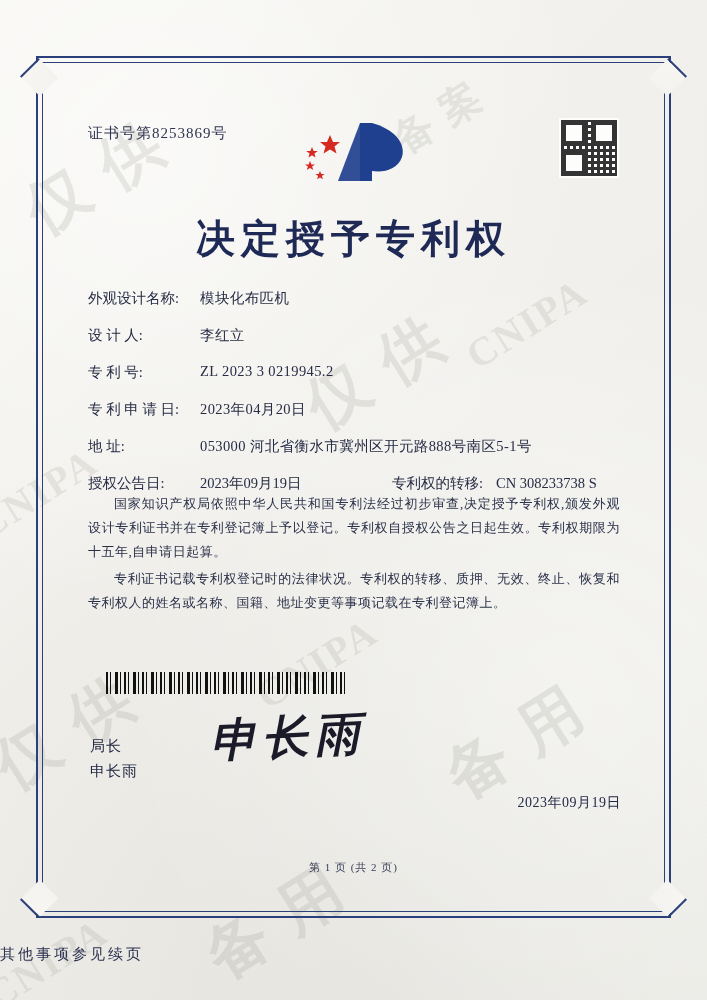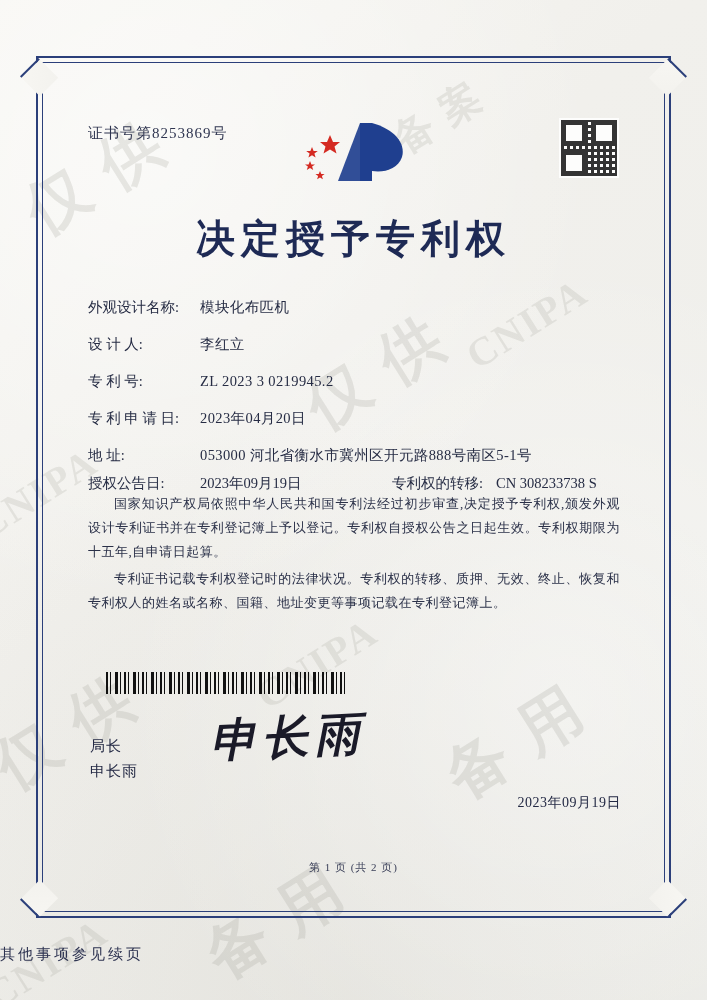--- a/index.html
+++ b/index.html
@@ -151,21 +151,21 @@
 
   
   .fields {
     position: absolute;
     left: 46px;
     top: 227px;
     width: 540px;
   }
   .field-row {
     display: flex;
-    align-items: center;
+    align-items: flex-start;
     height: 37px;
     font-size: 14.5px;
     color: #262c44;
   }
   .field-label {
     width: 112px;
     flex: 0 0 112px;
     letter-spacing: 0px;
     white-space: nowrap;
   }

